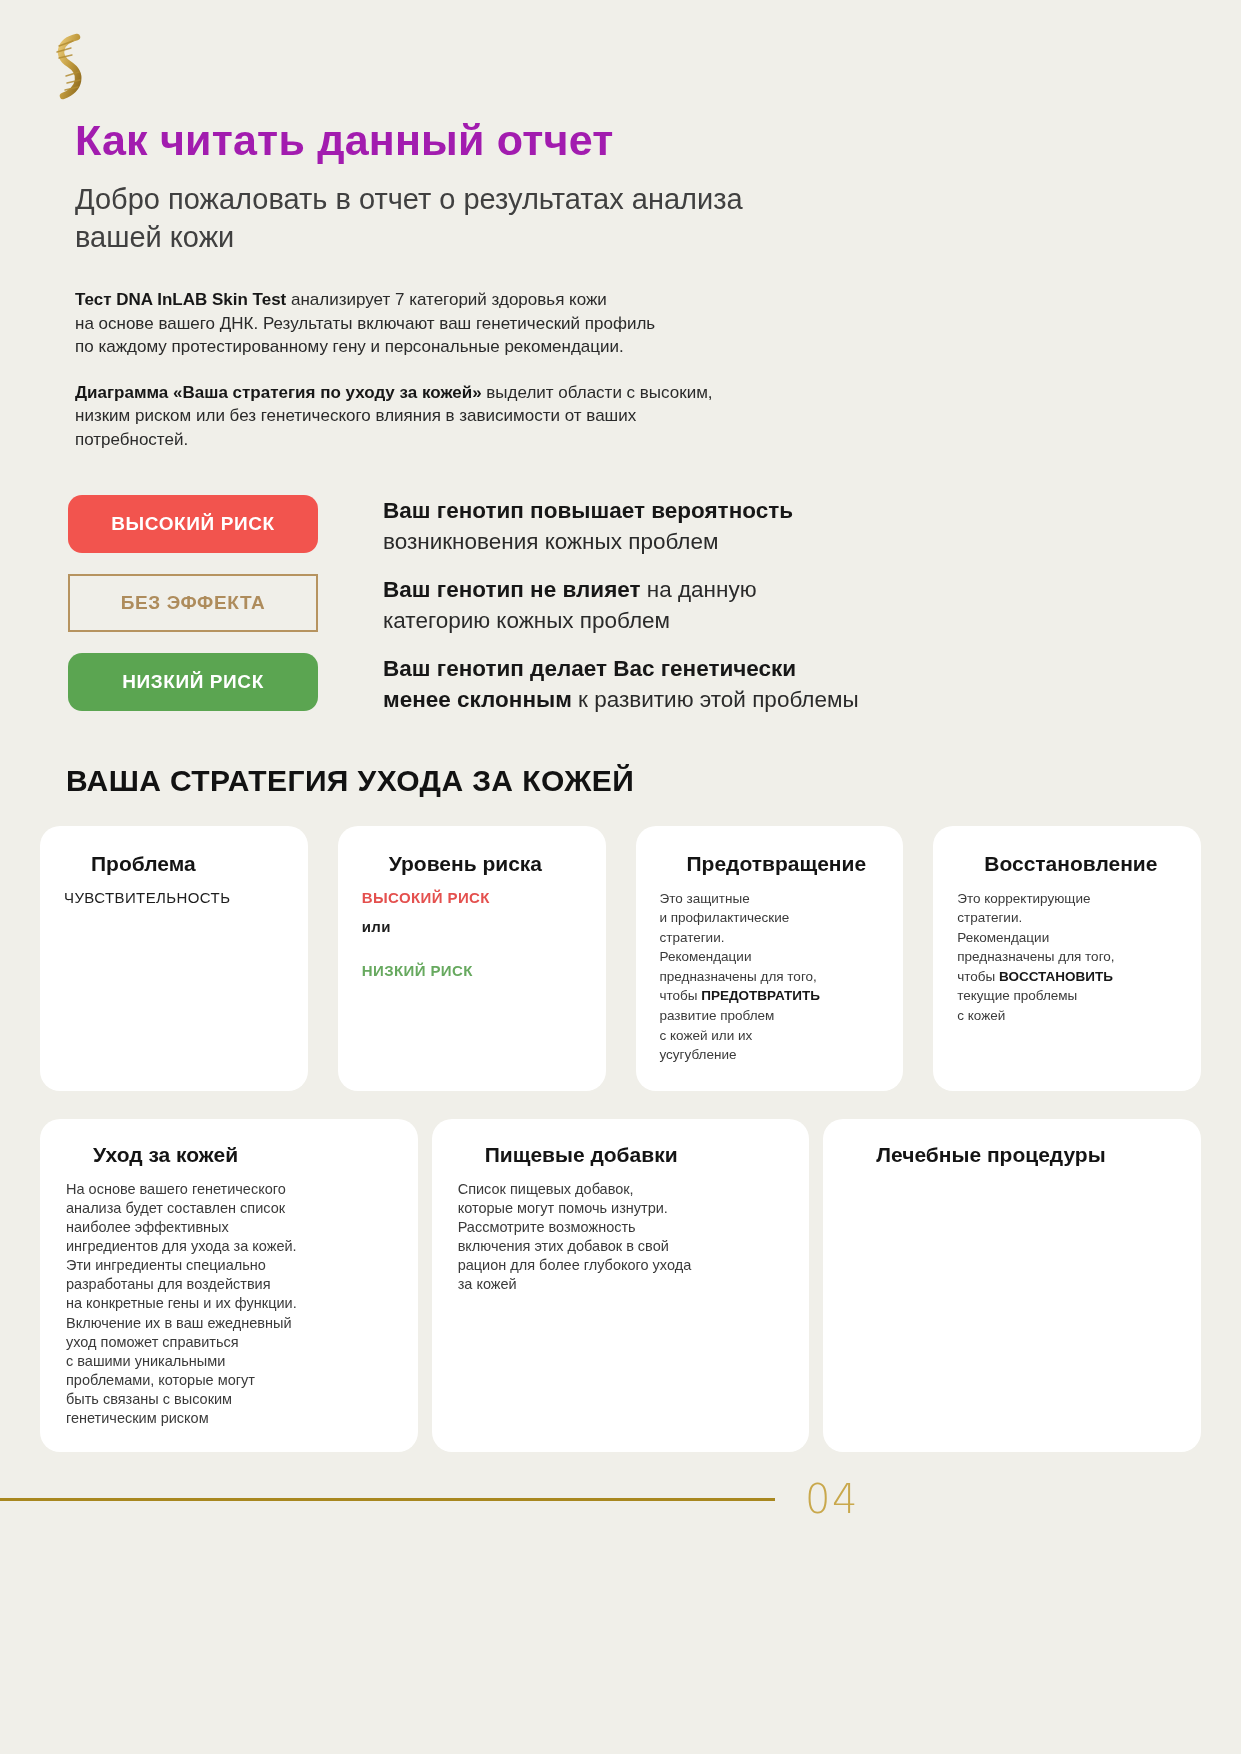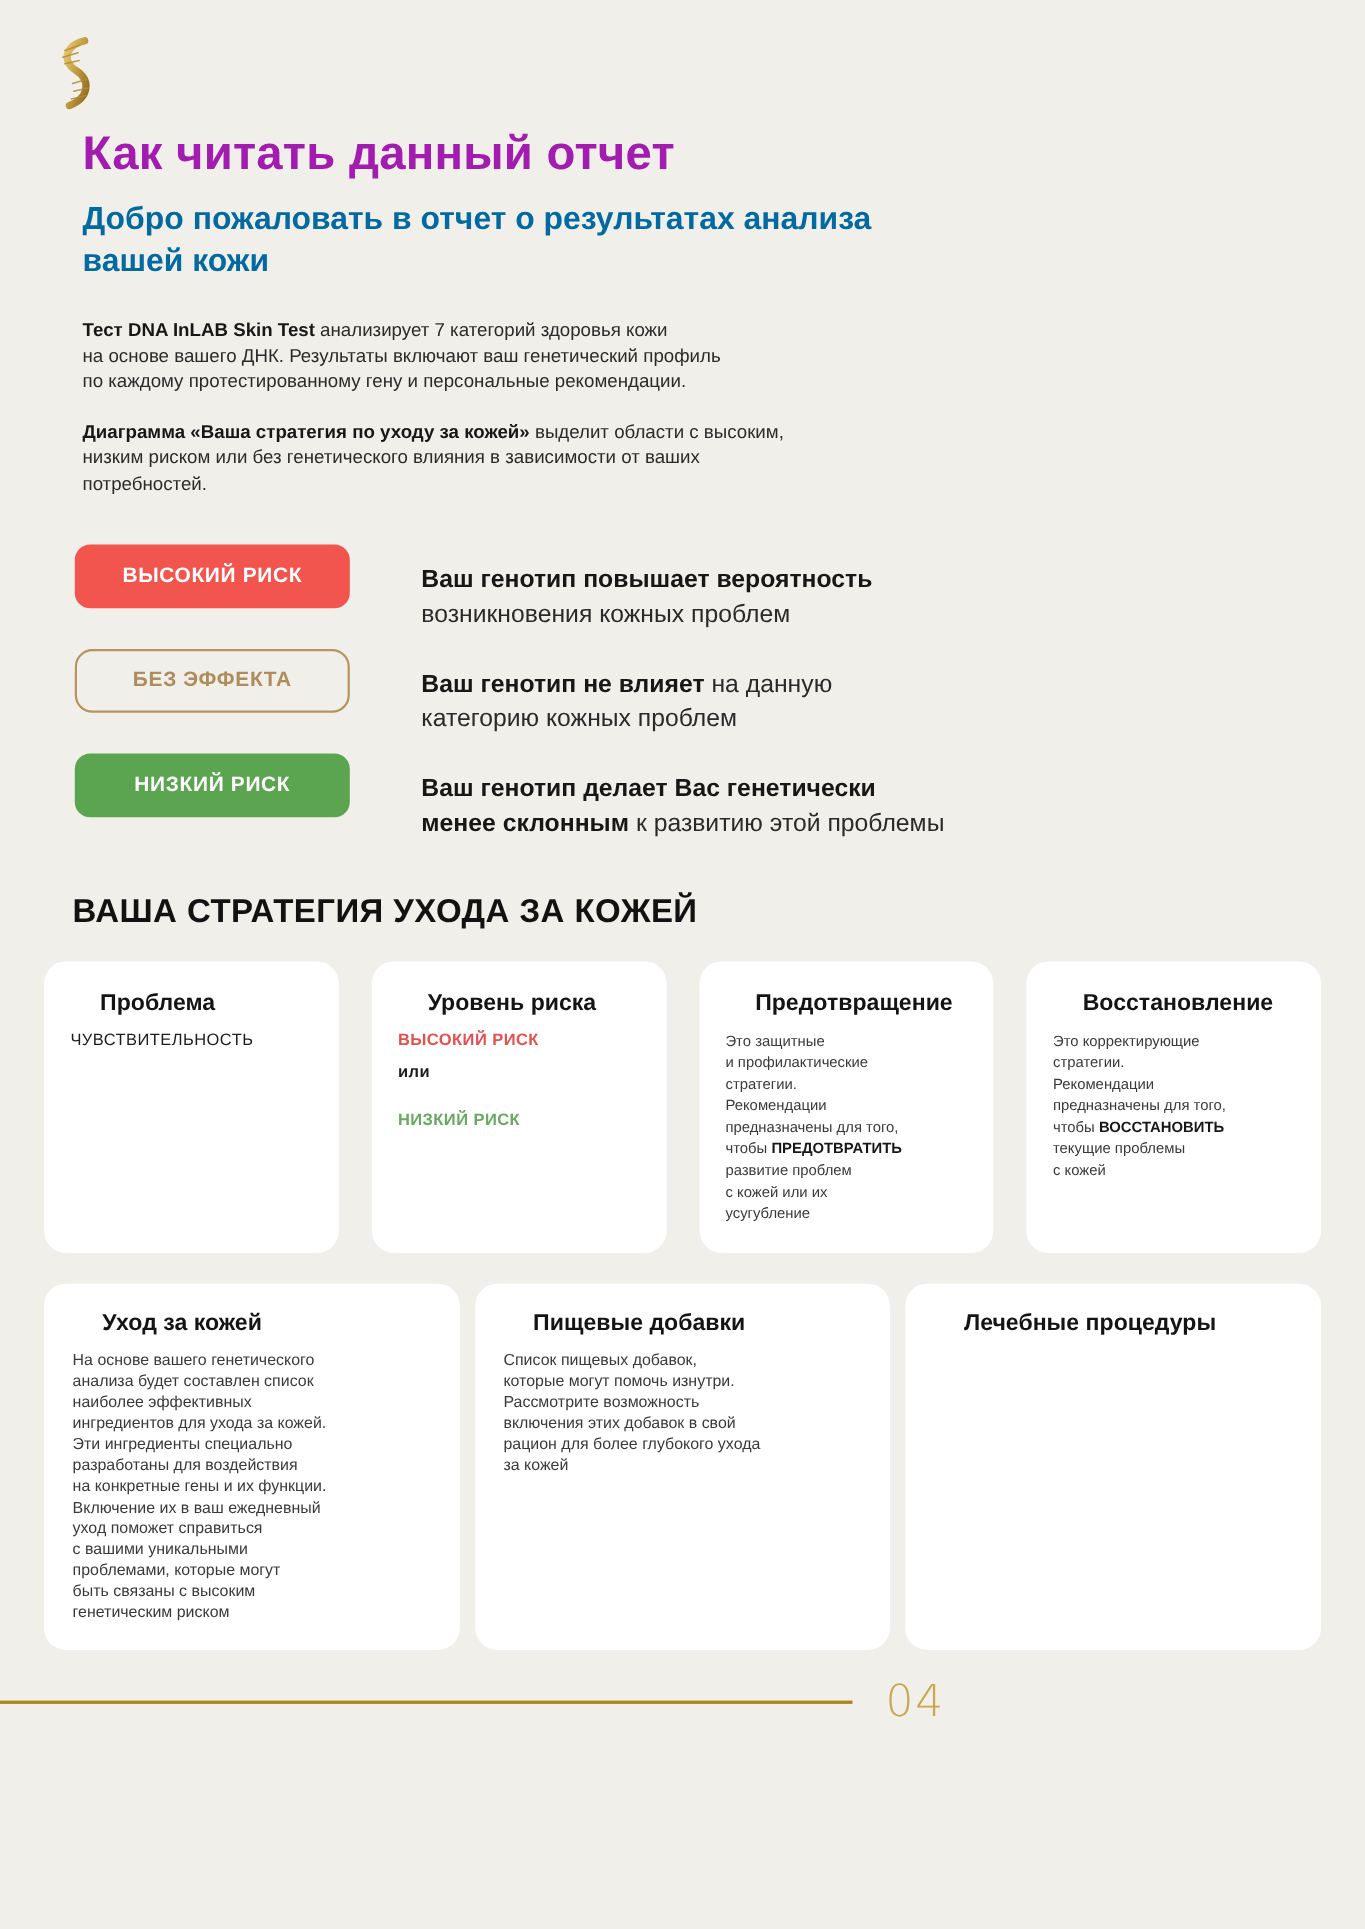--- a/index.html
+++ b/index.html
@@ -15,44 +15,44 @@
 
   .logo { display: block; margin-left: 46px; }
 
   .title {
     margin: 14px 0 0 75px;
     font-size: 43px; font-weight: bold; letter-spacing: 0.2px;
     color: #a21caf;
   }
   .subtitle {
     margin: 16px 0 0 75px;
-    font-size: 29px; font-weight: bold; line-height: 1.3;
-    white-space: pre-line; color: #0369a1;
+    font-size: 29px; font-weight: normal; line-height: 1.3;
+    white-space: pre-line; color: #404040;
   }
   .intro {
     margin: 32px 0 0 75px; max-width: 1010px;
     font-size: 17px; line-height: 1.38;
     white-space: pre-line; color: #2a2a2a;
   }
   .intro + .intro { margin-top: 22px; }
   .b { font-weight: bold; color: #171717; }
 
   .legend { margin: 44px 0 0 68px; }
   .legend-row { display: flex; align-items: flex-start; margin-bottom: 17px; }
   .badge {
     flex: none; width: 250px; height: 58px;
     border-radius: 14px;
     display: flex; align-items: center; justify-content: center;
     font-weight: bold; font-size: 19px; letter-spacing: 0.6px;
   }
   .badge.high { background: #F2544E; color: #ffffff; }
-  .badge.none { border: 2.5px solid #B6935F; color: #AE8C5C; border-radius: 16px; background: transparent; }
+  .badge.none { border: 2.5px solid #B6935F; color: #AE8C5C; border-radius: 0; background: transparent; }
   .badge.low  { background: #5BA551; color: #ffffff; }
   .legend-desc {
-    margin: 17px 0 0 65px;
+    margin: 1px 0 0 65px;
     font-size: 22.5px; line-height: 1.36;
     white-space: pre-line; color: #2a2a2a;
   }
 
   .section-heading {
     margin: 48px 0 0 66px;
     font-size: 30px; font-weight: bold; letter-spacing: 0.4px;
     color: #121212;
   }
 

